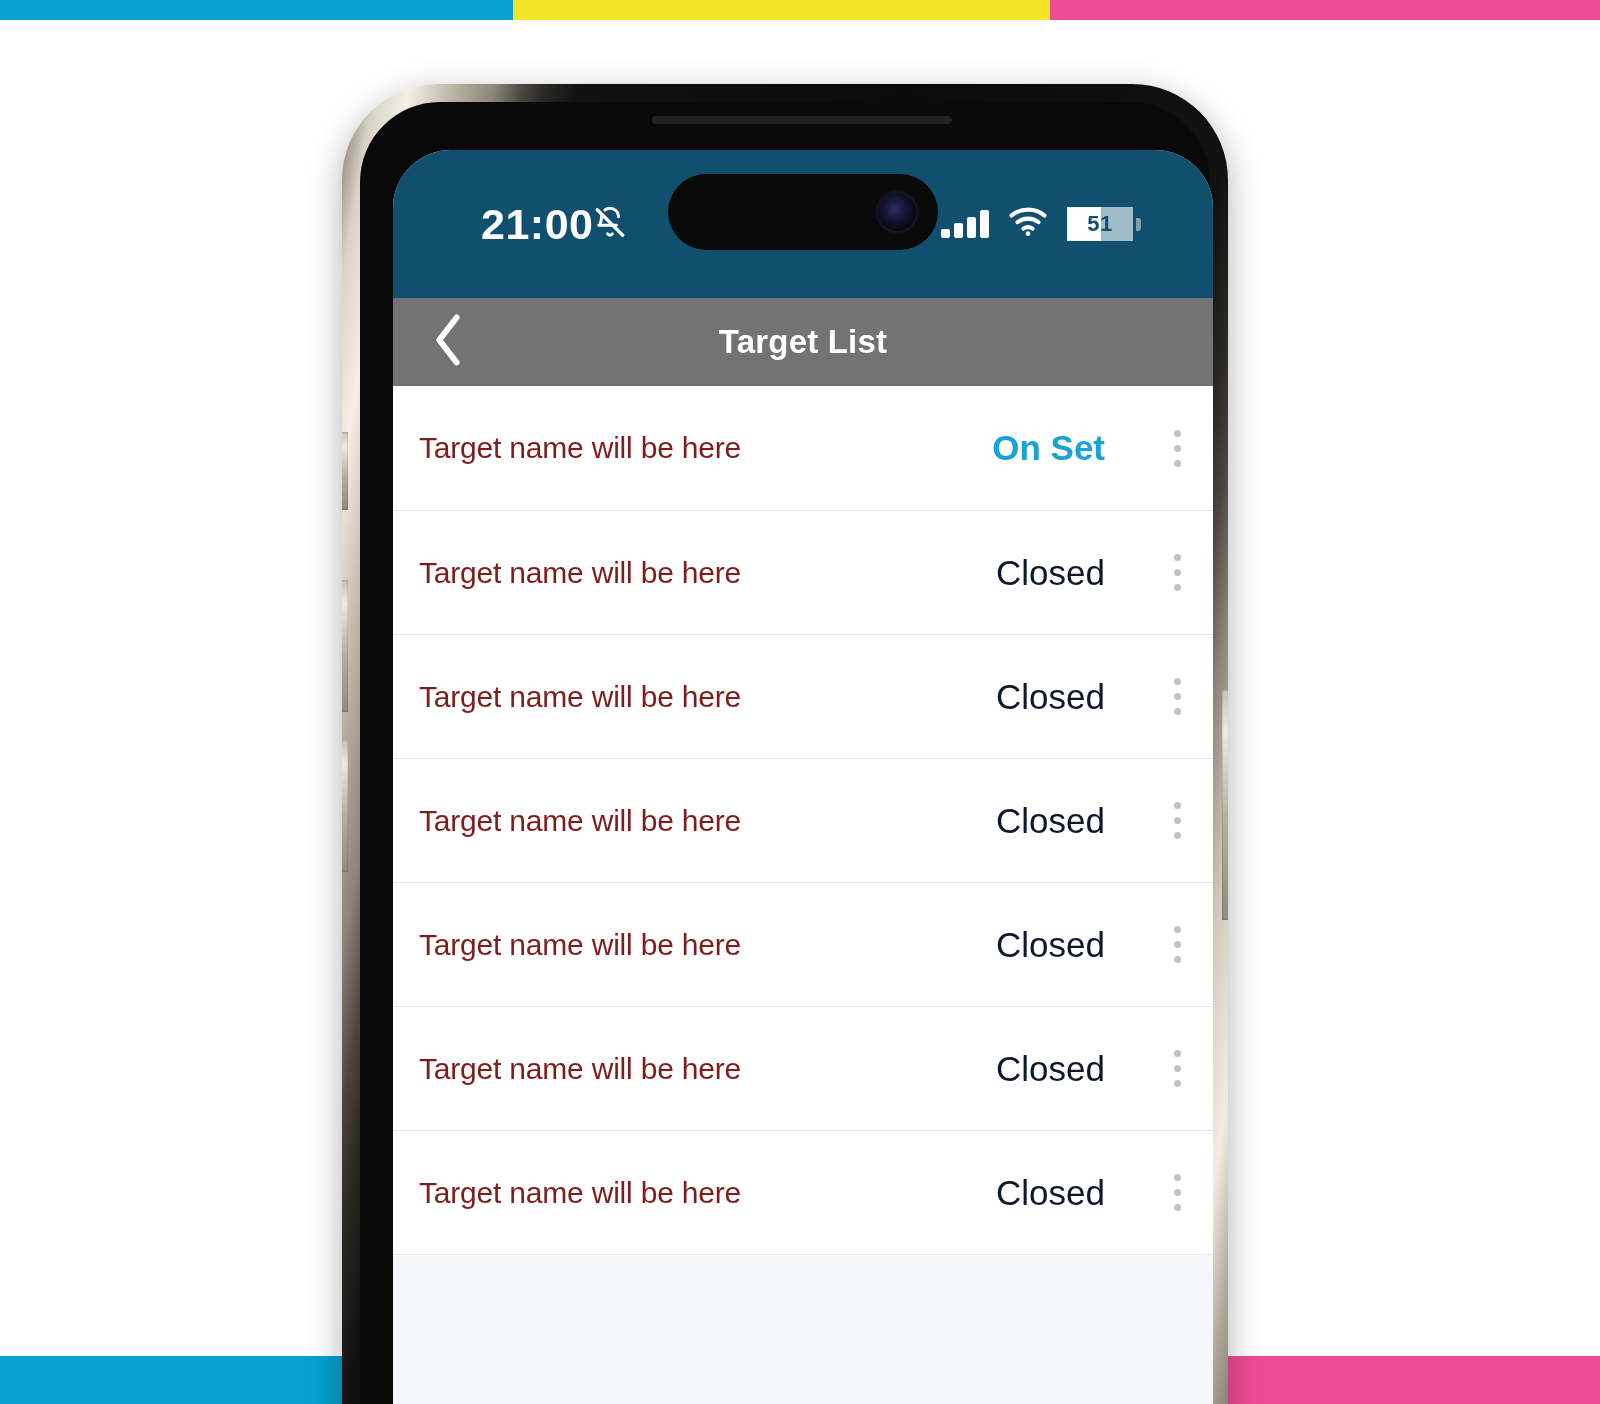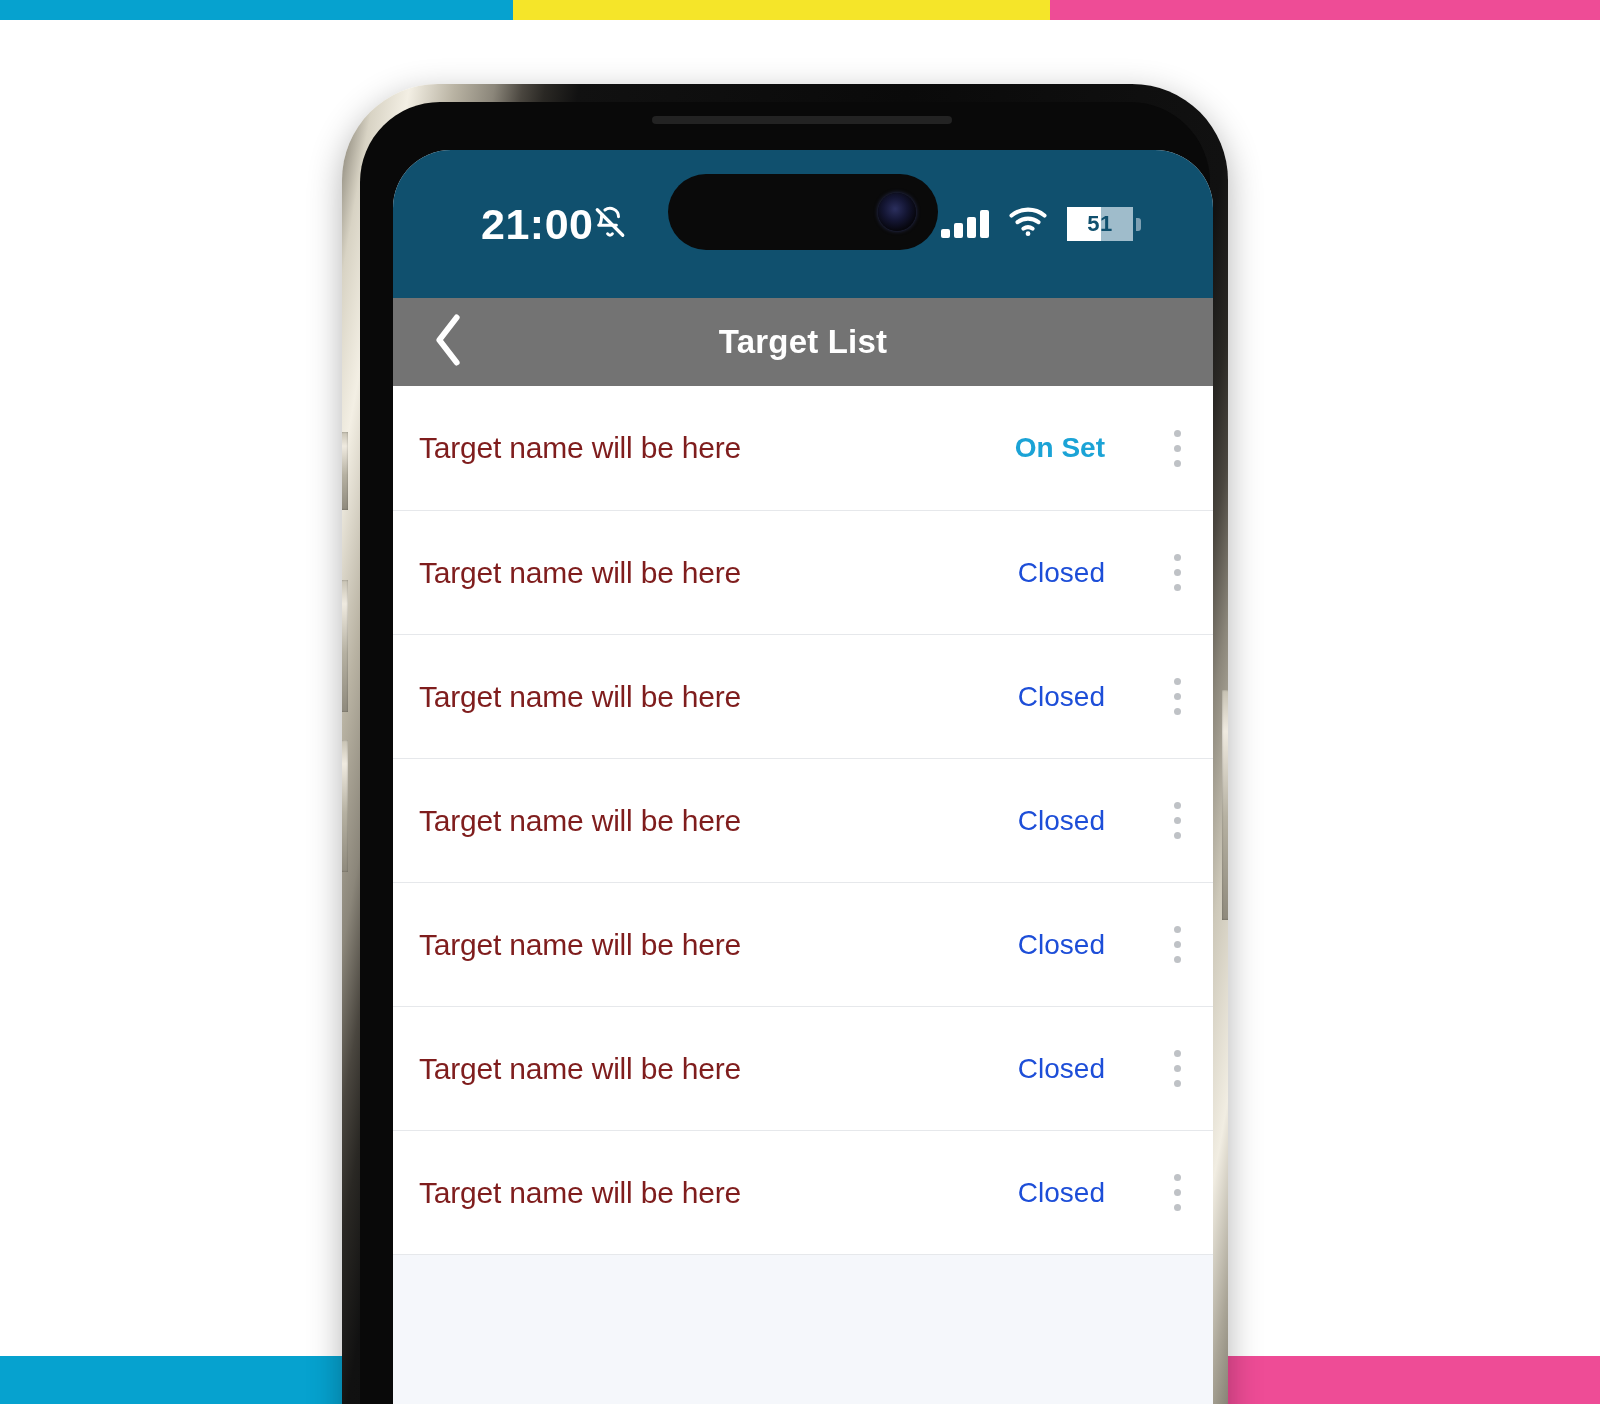--- a/index.html
+++ b/index.html
@@ -254,26 +254,26 @@
   }
   .target-row + .target-row { border-top: 1px solid #E6E8EB; }
   .row-name {
     flex: 1;
     font-size: 30px;
     color: #7f1d1d;
     font-weight: 400;
     letter-spacing: -.2px;
   }
   .row-status {
-    font-size: 28px;
+    font-size: 35px;
     margin-right: 44px;
     white-space: nowrap;
   }
   .status-onset  { color: #1BA3D6; font-weight: 700; }
-  .status-closed { color: #1d4ed8; font-weight: 400; }
+  .status-closed { color: #0f172a; font-weight: 400; }
 
   .kebab-menu {
     width: 56px;
     height: 72px;
     margin-right: 8px;
     display: flex;
     flex-direction: column;
     align-items: center;
     justify-content: center;
     gap: 8px;

